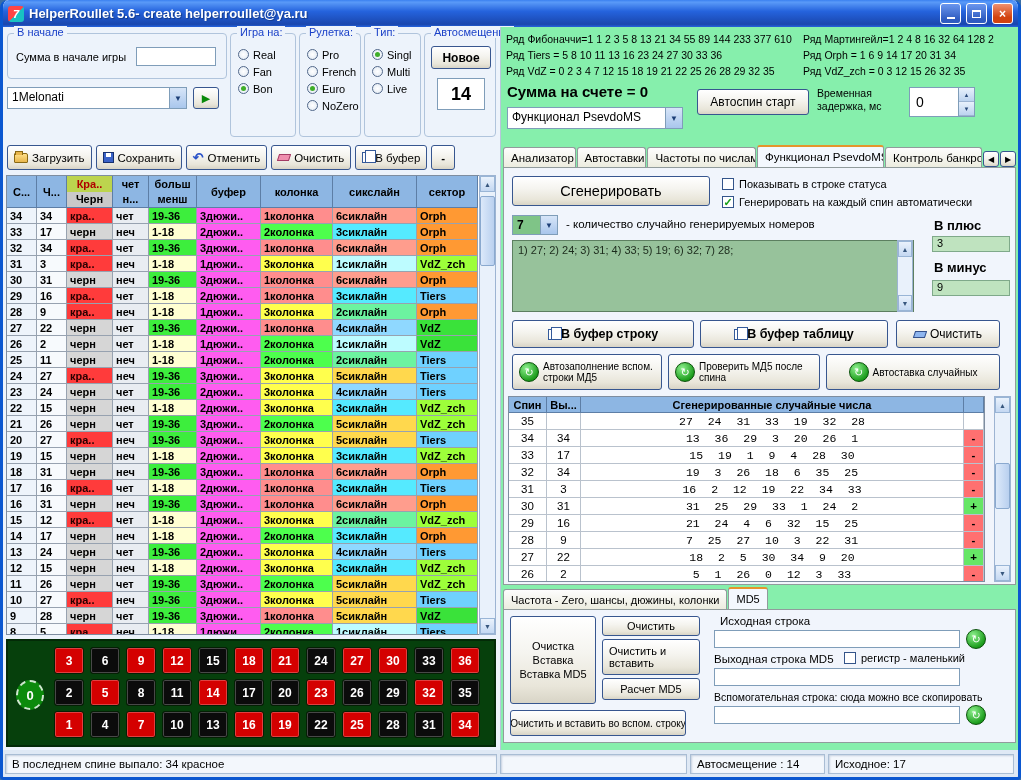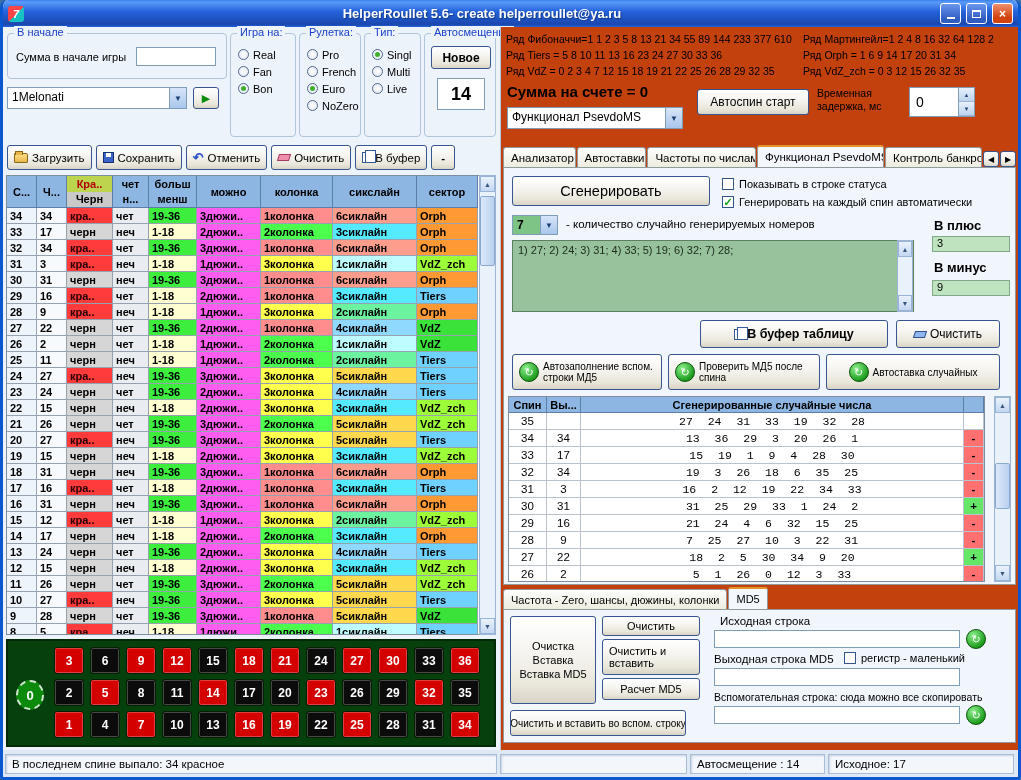--- a/index.html
+++ b/index.html
@@ -4,21 +4,21 @@
 <style>
   * { margin:0; padding:0; box-sizing:border-box; }
   body { background:#3a6ea5; font-family:"Liberation Sans", sans-serif; }
   .window { position:relative; width:1021px; height:780px; background:#dfe9f5;
             border:3px solid #0b57d0; border-top:none; border-radius:8px 8px 4px 4px; overflow:hidden; }
 
   
   .titlebar { height:27px; border-radius:6px 6px 0 0; display:flex; align-items:center; padding:0 5px; gap:5px;
     background:linear-gradient(180deg,#3a80f0 0%,#5a9af8 8%,#2563dd 42%,#1a47ae 90%,#2563dd 100%); }
   .apptitle { color:#fff; font-weight:bold; font-size:13px; text-shadow:1px 1px 1px #123a8a; flex:1;
-              white-space:nowrap; overflow:hidden;text-align:center; }
+              white-space:nowrap; overflow:hidden; }
   .appicon { width:16px; height:16px; border-radius:3px; background:linear-gradient(135deg,#ff4545 0 52%,#18c2c2 52% 100%);
              color:#fff; font-size:11px; font-weight:bold; font-style:italic; display:flex; align-items:center; justify-content:center; }
   .tbtn { width:21px; height:21px; border-radius:3px; border:1px solid #ffffff; display:flex; align-items:center; justify-content:center;
           background:linear-gradient(180deg,#6a96ee,#2f5cc0 80%); color:#fff; font-size:12px; font-weight:bold; }
   .tbtn.close { background:linear-gradient(180deg,#ef9070,#d2430f 70%); }
   .glyph-min { display:block; width:8px; border-bottom:2px solid #fff; margin-top:8px; }
   .glyph-max { display:block; width:9px; height:8px; border:1px solid #fff; border-top:2px solid #fff; }
 
   
   .xbtn { display:inline-flex; align-items:center; justify-content:center; gap:4px;
@@ -43,21 +43,21 @@
 
   
   .vscroll { position:absolute; width:17px; background:#e9f1fb; border:1px solid #9db4d2; display:flex; flex-direction:column; }
   .sarr { height:16px; display:flex; align-items:center; justify-content:center; font-size:7px; color:#38577e;
           background:linear-gradient(180deg,#eaf2fc,#c4d8f2); border:1px solid #99b5d6; }
   .strack { flex:1; position:relative; }
   .sthumb { position:absolute; left:0; right:0; background:linear-gradient(90deg,#dcE9fa,#b9d0ef); border:1px solid #8aa9cf; border-radius:2px; }
 
   
   .leftpane  { position:absolute; left:0; top:27px; width:497px; height:723px; background:#edf3fb; }
-  .rightpane { position:absolute; left:497px; top:27px; width:518px; height:723px; background:#c2410c; border-left:1px solid #b7c6da; }
+  .rightpane { position:absolute; left:497px; top:27px; width:518px; height:723px; background:#86efac; border-left:1px solid #b7c6da; }
 
   
   .grp-start { left:4px; top:6px; width:220px; height:46px; }
   .lbl-sum { position:absolute; left:8px; top:17px; font-size:11px; }
   .inp-sum { position:absolute; left:128px; top:13px; width:80px; height:19px; }
   .preset-row { position:absolute; left:4px; top:60px; display:flex; gap:6px; }
   .preset-combo { width:180px; height:22px; }
   .playbtn { width:26px; height:22px; color:#0a8a0a; font-size:11px; }
   .grp-game { left:227px; top:6px; width:66px; height:104px; padding:12px 0 0 7px; }
   .grp-roul { left:296px; top:6px; width:62px; height:104px; padding:12px 0 0 7px; }
@@ -311,21 +311,21 @@
             <div class="l2 chern">Черн</div>
           </div>
           <div class="hhc stack">
             <div class="l1">чет</div>
             <div class="l2">н...</div>
           </div>
           <div class="hhc stack">
             <div class="l1">больш</div>
             <div class="l2">менш</div>
           </div>
-          <div class="hhc">можно</div>
+          <div class="hhc">буфер</div>
           <div class="hhc">колонка</div>
           <div class="hhc">сикслайн</div>
           <div class="hhc">сектор</div>
         </div>
       <div>
           <div class="hrow">
             <div class="hcell" style="background: rgb(238, 244, 251);">34</div>
             <div class="hcell" style="background: rgb(247, 250, 253);">34</div>
             <div class="hcell" style="background: rgb(255, 59, 59); color: rgb(42, 0, 0);">кра..</div>
             <div class="hcell" style="background: rgb(233, 237, 242);">чет</div>
@@ -739,20 +739,24 @@
         <span class="sarr">▲</span>
         <span class="strack"></span>
         <span class="sarr">▼</span>
       </div>
 
       <span class="lbl-plus">В плюс</span>
       <span class="box-plus">3</span>
       <span class="lbl-minus">В минус</span>
       <span class="box-minus">9</span>
 
+      <span class="xbtn btn-bufrow">
+          <span class="icon-copy"></span>
+          <span>В буфер строку</span>
+        </span>
       <span class="xbtn btn-buftable">
           <span class="icon-copy"></span>
           <span>В буфер таблицу</span>
         </span>
       <span class="xbtn btn-genclear">
           <span class="icon-eraser" style="background:#8fb6ef;border-color:#34508a;"></span>
           <span>Очистить</span>
         </span>
 
       <span class="xbtn btn-ico3 b-auto">

